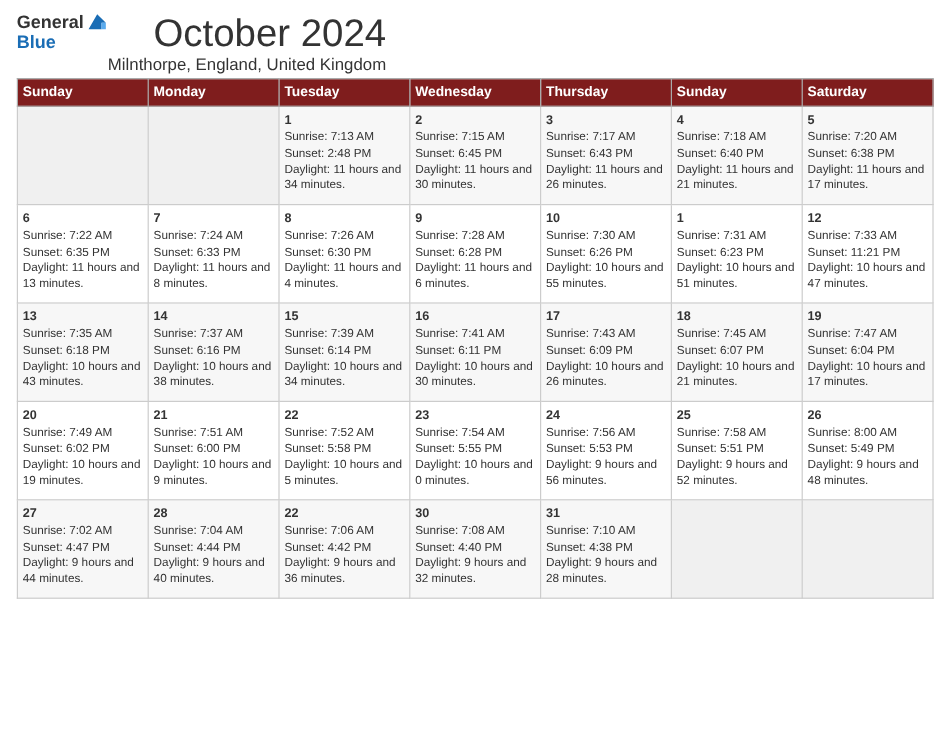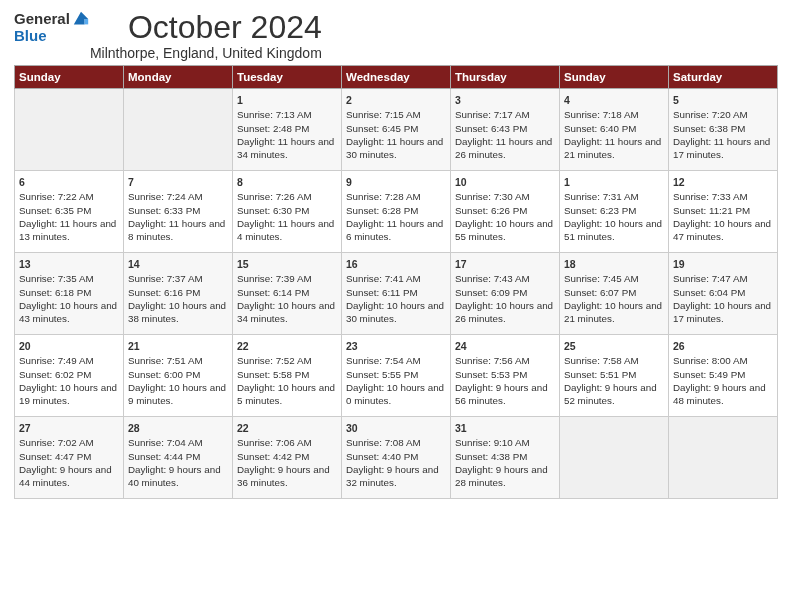--- a/index.html
+++ b/index.html
@@ -315,21 +315,21 @@
             <div>Daylight: 9 hours and 36 minutes.</div>
           </td>
           <td>
             <span class="day-num">30</span>
             <div>Sunrise: 7:08 AM</div>
             <div>Sunset: 4:40 PM</div>
             <div>Daylight: 9 hours and 32 minutes.</div>
           </td>
           <td>
             <span class="day-num">31</span>
-            <div>Sunrise: 9:10 AM</div>
+            <div>Sunrise: 7:10 AM</div>
             <div>Sunset: 4:38 PM</div>
             <div>Daylight: 9 hours and 28 minutes.</div>
           </td>
           <td class="empty-cell"></td>
           <td class="empty-cell"></td>
         </tr>
       </tbody>
   </table>
 </div>
 

